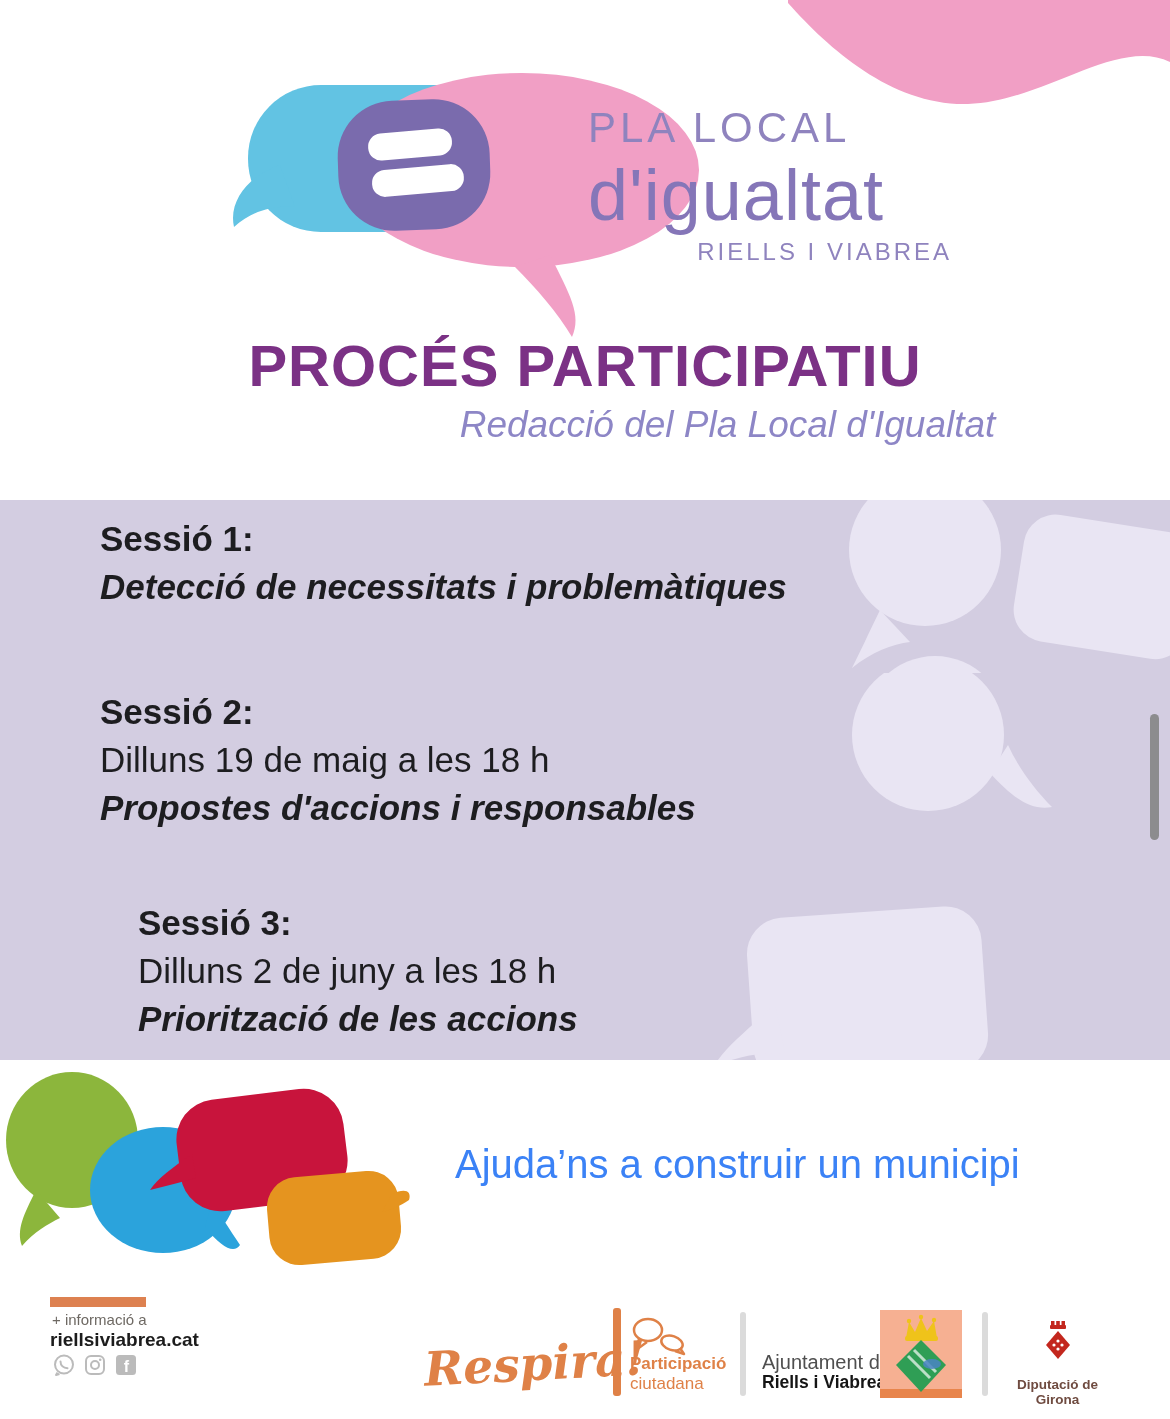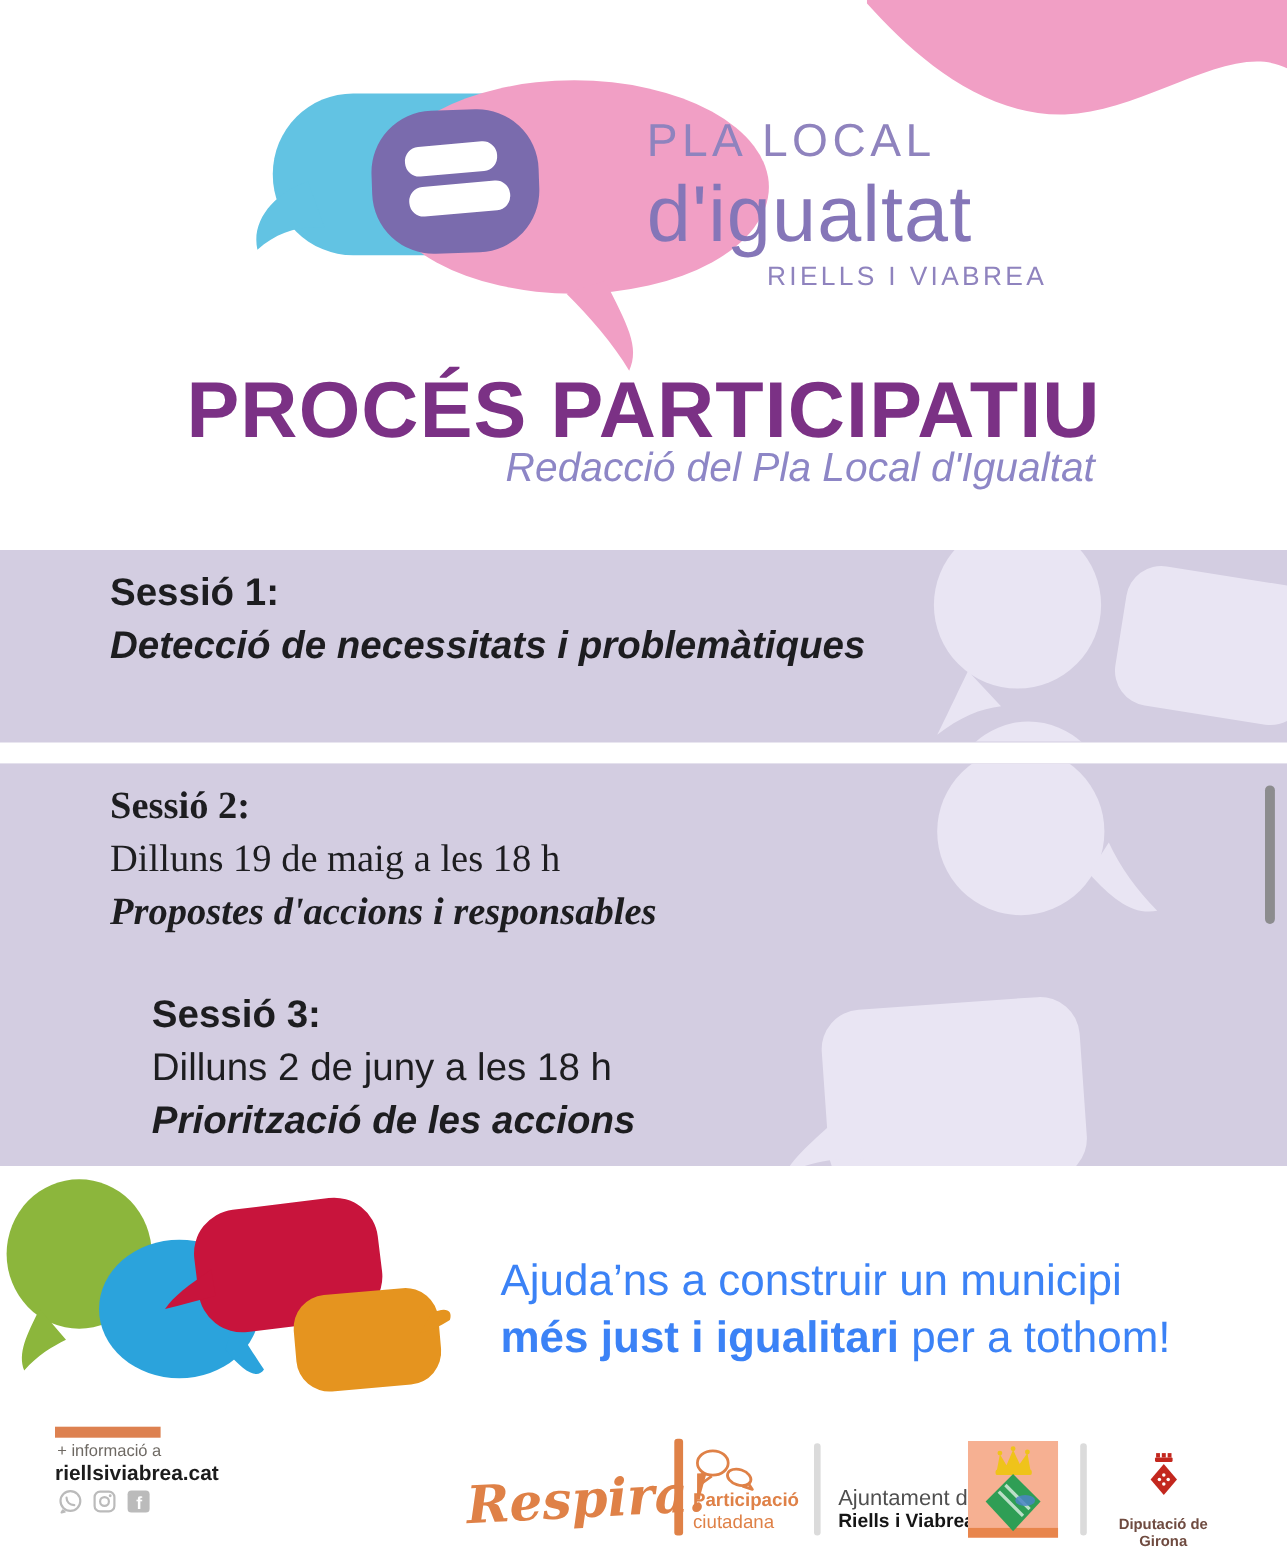--- a/index.html
+++ b/index.html
@@ -10,28 +10,28 @@
   }
   .abs{position:absolute;}
 
   
   .logo-text{left:588px;top:104px;width:364px;text-align:left;}
   .logo-line1{font-size:42px;letter-spacing:4px;color:#8F83BE;font-weight:400;}
   .logo-line2{font-size:72px;font-weight:normal;color:#8576B8;letter-spacing:1px;margin-top:2px;}
   .logo-line3{font-size:24px;letter-spacing:3px;color:#8F83BE;text-align:right;margin-top:2px;}
 
   .main-title{left:0;top:332px;width:1170px;text-align:center;
-    font-size:72px;font-weight:bold;color:#7B3185;letter-spacing:1px;}
+    font-size:58px;font-weight:bold;color:#7B3185;letter-spacing:1px;}
   .main-subtitle{left:285px;top:404px;width:885px;text-align:center;
     font-size:37px;font-style:italic;color:#8D86C6;}
 
   
   .band{left:0;width:1170px;background:#D3CDE1;overflow:hidden;}
   .band-1{top:500px;height:175px;}
-  .band-2{top:694px;height:220px;font-family:Liberation Serif, serif;}
+  .band-2{top:673px;height:220px;}
   .band-3{top:884px;height:176px;padding-left:38px;}
   .band svg{position:absolute;left:0;top:0;}
   .band .txt{position:relative;padding:15px 0 0 100px;font-size:35px;line-height:48px;color:#1D1D20;}
   .s-label{font-weight:bold;}
   .s-topic{font-weight:bold;font-style:italic;}
 
   
   .scrollbar{left:1150px;top:714px;width:9px;height:126px;border-radius:5px;background:#8C8C8E;}
 
   
@@ -152,21 +152,20 @@
     <path d="M192,92 C172,106 158,116 150,128 C166,124 182,120 196,116 Z"></path>
   </g>
   <g fill="#E5941F">
     <rect x="268" y="112" width="132" height="88" rx="30" transform="rotate(-5 334 156)"></rect>
     <path d="M392,132 C404,126 412,128 409,138 C400,144 390,148 382,150 Z"></path>
   </g>
 </svg>
 
 <div class="abs cta">
   <div>Ajuda’ns a construir un municipi</div>
-  <div><b>més just i igualitari</b><span> per a tothom!</span></div>
 </div>
 
 <div class="abs orange-bar"></div>
 <div class="abs info-label">+ informació a</div>
 <div class="abs website">riellsiviabrea.cat</div>
 <div class="abs social-row">
   <svg width="24" height="24" viewBox="0 0 24 24">
     <circle cx="12" cy="11.5" r="9" fill="none" stroke="#BBBBBB" stroke-width="2"></circle>
     <path d="M5.5,19.5 L4,22 L7.5,21" fill="none" stroke="#BBBBBB" stroke-width="2" stroke-linejoin="round"></path>
     <path d="M8.5,8.5 C8.5,12.5 11.5,15 15.5,15.3" fill="none" stroke="#BBBBBB" stroke-width="2" stroke-linecap="round"></path>

